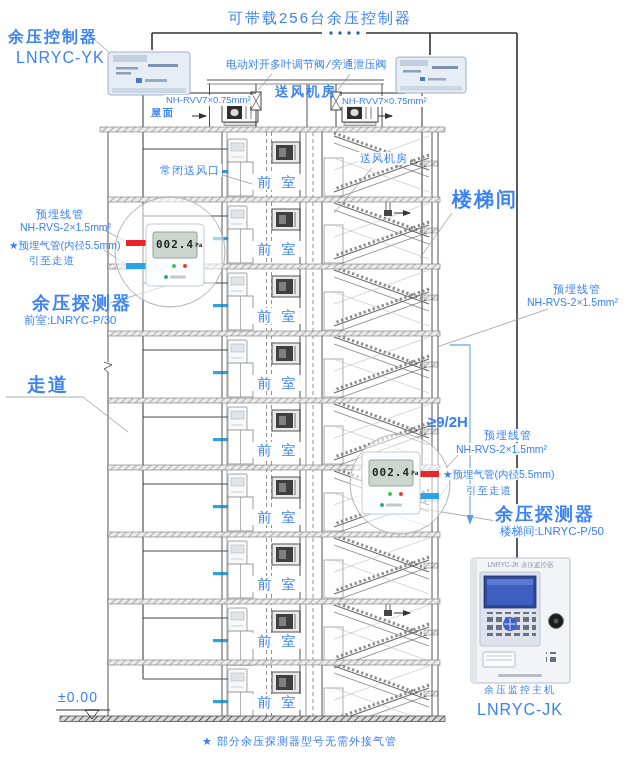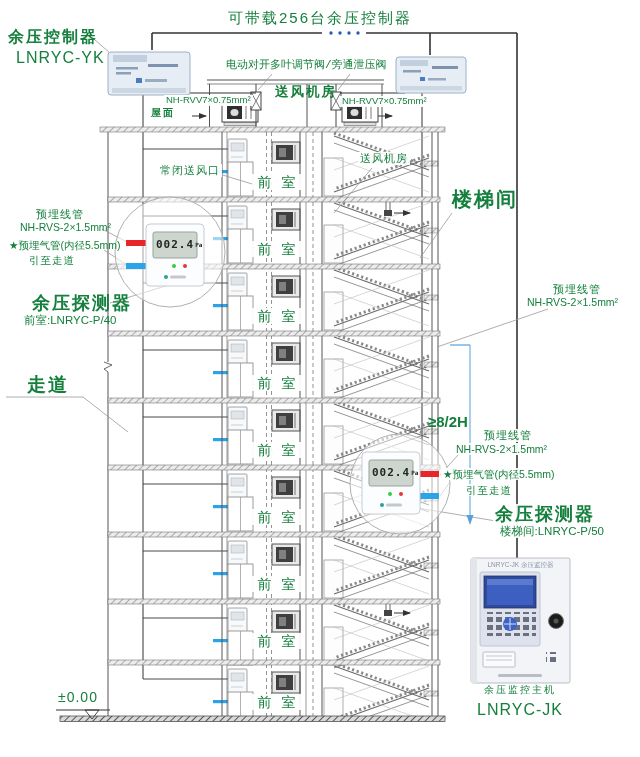--- a/index.html
+++ b/index.html
@@ -1,19 +1,19 @@
 <!DOCTYPE html>
 <html><head>
 <meta charset="utf-8">
 <style>
   html,body{margin:0;padding:0;background:#fff;}
   #stage{position:relative;width:640px;height:757px;background:#fff;overflow:hidden;
          font-family:"Liberation Sans","DejaVu Sans",sans-serif;color:#1a1a1a;}
   #stage svg{position:absolute;left:0;top:0;}
-  .lbl{position:absolute;white-space:nowrap;color:#15803d;line-height:1.15;}
+  .lbl{position:absolute;white-space:nowrap;color:#3b82f6;line-height:1.15;}
   .bg{background:rgba(255,255,255,.92);padding:0 2px;}
   .c{text-align:center;}
   .ls1{letter-spacing:1px;} .ls2{letter-spacing:2px;} .ls3{letter-spacing:3px;}
   .lcd{position:absolute;font-family:"DejaVu Sans Mono","Liberation Mono",monospace;
        font-weight:bold;color:#20281f;font-size:11px;letter-spacing:1px;}
   .lcd .pa{font-size:6px;letter-spacing:0;margin-left:1px;vertical-align:1px;}
   .tiny{font-size:6.5px;color:#8a93a8;}
 </style>
 </head>
 <body>
@@ -296,42 +296,43 @@
 <div class="lbl ls2" style="left:151px;top:107px;font-size:10px;font-weight:600;">屋面</div>
 
 <div class="lbl ls1 bg" style="left:158px;top:164px;font-size:11px;">常闭送风口</div>
 <div class="lbl ls1 bg" style="left:358px;top:152px;font-size:11px;">送风机房</div>
 
 <div class="lbl ls1" style="left:36px;top:208px;font-size:11px;">预埋线管</div>
 <div class="lbl" style="left:20px;top:221px;font-size:10.5px;">NH-RVS-2×1.5mm²</div>
 <div class="lbl" style="left:9px;top:239px;font-size:10.5px;">★预埋气管(内径5.5mm)</div>
 <div class="lbl ls1" style="left:29px;top:254px;font-size:10.5px;">引至走道</div>
 <div class="lbl ls2" style="left:32px;top:293px;font-size:18px;font-weight:600;">余压探测器</div>
-<div class="lbl" style="left:24px;top:314px;font-size:11.5px;">前室:LNRYC-P/40</div>
+<div class="lbl" style="left:24px;top:314px;font-size:11.5px;">前室:LNRYC-P/30</div>
 
 <div class="lbl ls2" style="left:27px;top:374px;font-size:19px;font-weight:600;text-align:right;">走道</div>
 <div class="lbl ls2" style="left:452px;top:188px;font-size:20px;font-weight:600;">楼梯间</div>
 
 <div class="lbl ls1 bg" style="left:551px;top:283px;font-size:11px;">预埋线管</div>
 <div class="lbl bg" style="left:525px;top:296px;font-size:10.5px;">NH-RVS-2×1.5mm²</div>
 
-<div class="lbl" style="left:428px;top:413px;font-size:15px;font-weight:600;">≥8/2H</div>
+<div class="lbl" style="left:428px;top:413px;font-size:15px;font-weight:600;">≥9/2H</div>
 
 <div class="lbl ls1 bg" style="left:482px;top:429px;font-size:11px;">预埋线管</div>
 <div class="lbl bg" style="left:454px;top:443px;font-size:10.5px;">NH-RVS-2×1.5mm²</div>
 <div class="lbl bg" style="left:441px;top:468px;font-size:10.5px;">★预埋气管(内径5.5mm)</div>
 <div class="lbl ls1 bg" style="left:464px;top:484px;font-size:10.5px;">引至走道</div>
 <div class="lbl ls2 bg" style="left:493px;top:504px;font-size:18px;font-weight:600;">余压探测器</div>
 <div class="lbl bg" style="left:498px;top:525px;font-size:11.5px;">楼梯间:LNRYC-P/50</div>
 
 <div class="lbl c ls2" style="left:455px;top:684px;width:130px;font-size:10px;font-weight:400;">余压监控主机</div>
 <div class="lbl c ls1" style="left:455px;top:701px;width:130px;font-size:16px;">LNRYC-JK</div>
 <div class="lbl c tiny" style="left:473px;top:561px;width:95px;">LNRYC-JK 余压监控器</div>
 
 <div class="lbl ls1" style="left:58px;top:689px;font-size:14px;">±0.00</div>
+<div class="lbl ls1" style="left:202px;top:735px;font-size:11px;">★ 部分余压探测器型号无需外接气管</div>
 
 <div class="lbl c bg ls3" style="left:252px;top:174px;width:48px;font-size:14px;">前 室</div>
 <div class="lbl c bg ls3" style="left:252px;top:241px;width:48px;font-size:14px;">前 室</div>
 <div class="lbl c bg ls3" style="left:252px;top:308px;width:48px;font-size:14px;">前 室</div>
 <div class="lbl c bg ls3" style="left:252px;top:375px;width:48px;font-size:14px;">前 室</div>
 <div class="lbl c bg ls3" style="left:252px;top:442px;width:48px;font-size:14px;">前 室</div>
 <div class="lbl c bg ls3" style="left:252px;top:509px;width:48px;font-size:14px;">前 室</div>
 <div class="lbl c bg ls3" style="left:252px;top:576px;width:48px;font-size:14px;">前 室</div>
 <div class="lbl c bg ls3" style="left:252px;top:633px;width:48px;font-size:14px;">前 室</div>
 <div class="lbl c bg ls3" style="left:252px;top:694px;width:48px;font-size:14px;">前 室</div>

